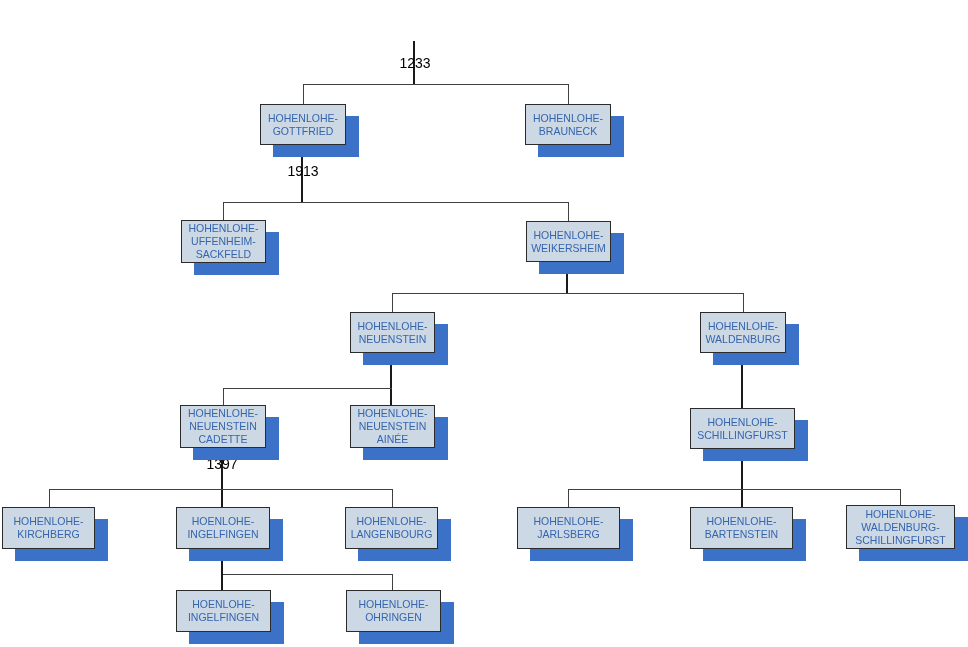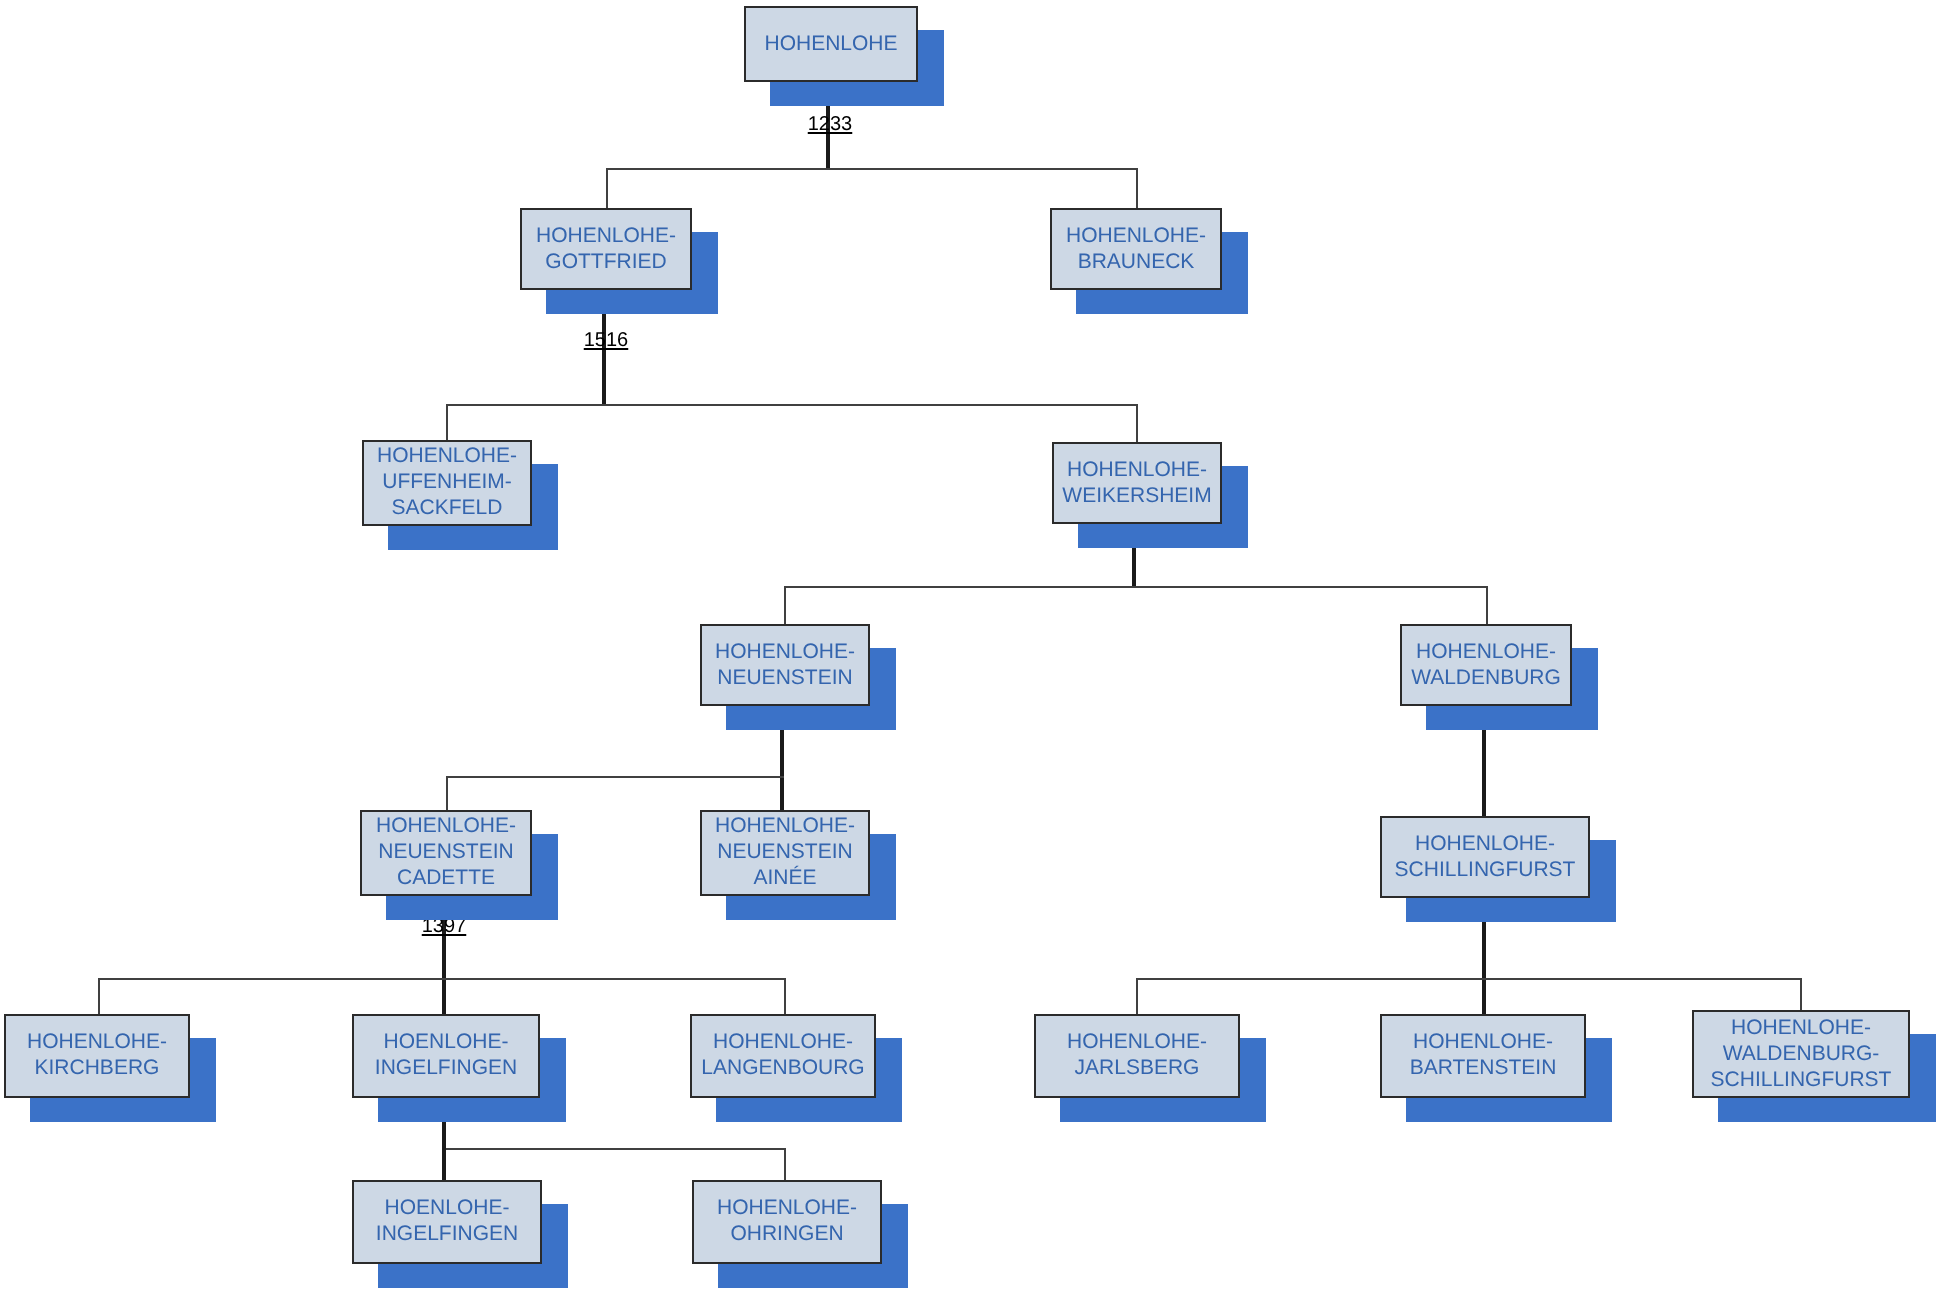--- a/index.html
+++ b/index.html
@@ -11,21 +11,21 @@
           font-family:"Liberation Sans",sans-serif;}
   .ln{position:absolute;}
   .h{height:1px;background:var(--line);}
   .v{width:1px;background:var(--line);}
   .vp{width:2px;background:var(--line-dark);margin-left:-1px;}
   .node{position:absolute;}
   .node .shadow{position:absolute;left:13px;top:12px;right:-13px;bottom:-12px;background:var(--shadow);}
   .node .face{position:absolute;inset:0;background:var(--fill);border:1.5px solid var(--border);
               display:flex;align-items:center;justify-content:center;box-sizing:border-box;}
   .lbl{white-space:pre-line;text-align:center;font-size:10.5px;line-height:13px;color:var(--text);}
-  .year{position:absolute;transform:translateX(-50%);font-size:10px;color:var(--year);line-height:12px;text-decoration:underline;}
+  .year{position:absolute;transform:translateX(-50%);font-size:14px;color:var(--year);line-height:12px;}
 </style>
 </head>
 <body>
 
 <div class="canvas">
 
   <div class="ln vp" style="left:414px;top:41px;height:43px"></div>
   <div class="ln vp" style="left:302px;top:145px;height:57px"></div>
   <div class="ln vp" style="left:567px;top:262px;height:31px"></div>
   <div class="ln vp" style="left:391px;top:353px;height:52px"></div>
@@ -49,29 +49,23 @@
   <div class="ln v" style="left:392px;top:293px;height:19px"></div>
   <div class="ln v" style="left:743px;top:293px;height:19px"></div>
   <div class="ln v" style="left:223px;top:388px;height:17px"></div>
   <div class="ln v" style="left:49px;top:489px;height:18px"></div>
   <div class="ln v" style="left:392px;top:489px;height:18px"></div>
   <div class="ln v" style="left:568px;top:489px;height:18px"></div>
   <div class="ln v" style="left:900px;top:489px;height:17px"></div>
   <div class="ln v" style="left:392px;top:574px;height:16px"></div>
 
   <div class="year" style="left:415px;top:57px">1233</div>
-  <div class="year" style="left:303px;top:165px">1516</div>
+  <div class="year" style="left:303px;top:165px">1913</div>
   <div class="year" style="left:222px;top:458px">1397</div>
 
-  <div class="node" style="left:372px;top:3px;width:87px;height:38px">
-    <i class="shadow"></i>
-    <div class="face">
-        <span class="lbl">HOHENLOHE</span>
-      </div>
-  </div>
   <div class="node" style="left:260px;top:104px;width:86px;height:41px">
     <i class="shadow"></i>
     <div class="face">
         <span class="lbl">HOHENLOHE-
 GOTTFRIED</span>
       </div>
   </div>
   <div class="node" style="left:525px;top:104px;width:86px;height:41px">
     <i class="shadow"></i>
     <div class="face">

